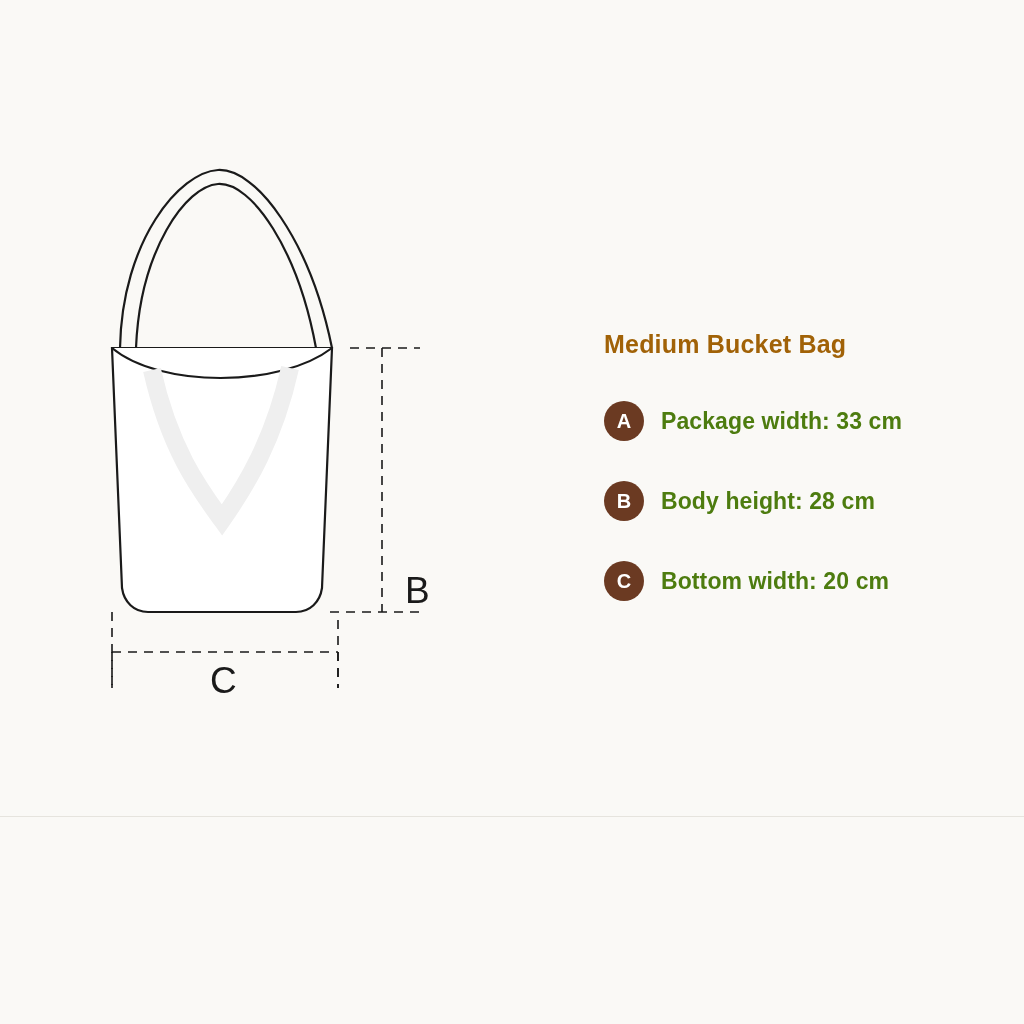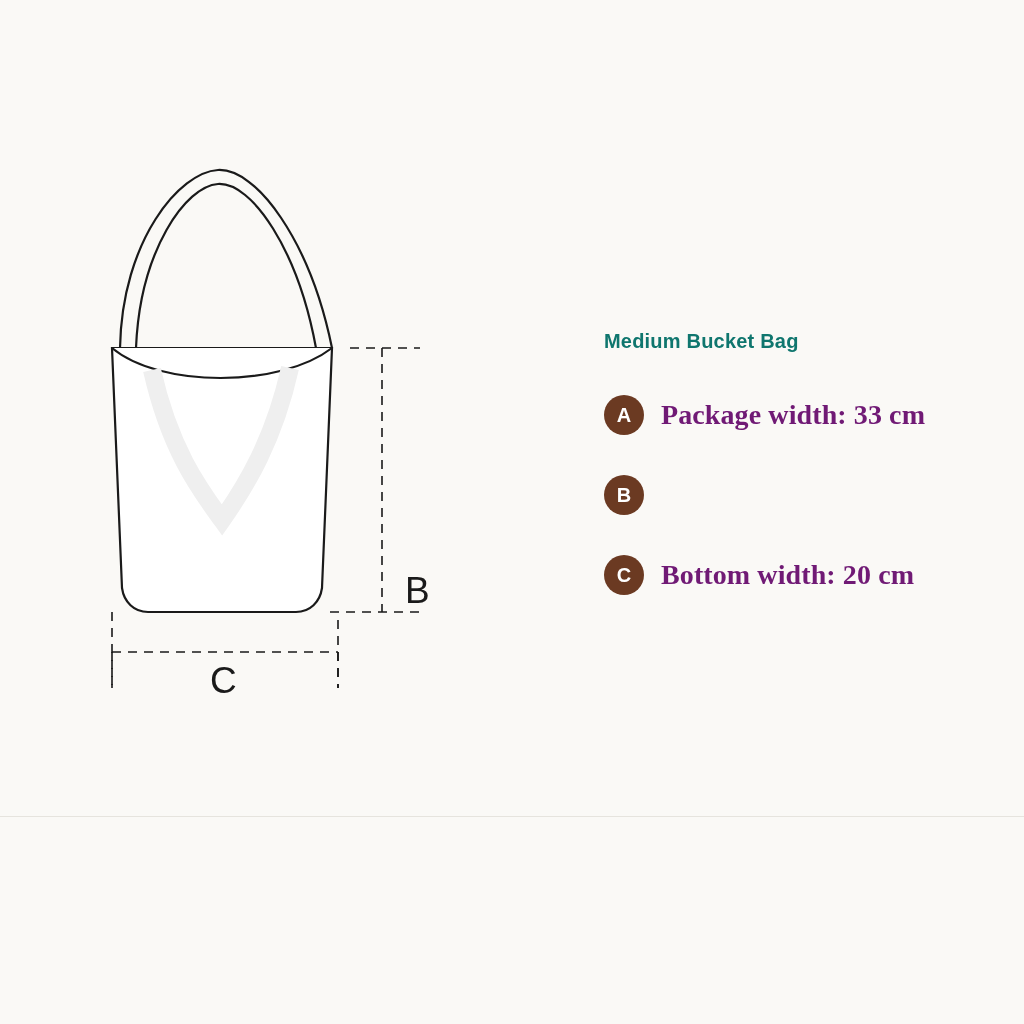--- a/index.html
+++ b/index.html
@@ -56,23 +56,23 @@
     top: 540px;
   }
   
   #legend {
     position: absolute;
     left: 604px;
     top: 330px;
     width: 400px;
   }
   #legend-title {
-    font-size: 20px;
+    font-size: 25px;
     font-weight: bold;
-    color: #0f766e;
+    color: #a16207;
     letter-spacing: 0.2px;
     margin-bottom: 42px;
   }
   .legend-row {
     display: flex;
     align-items: center;
     margin-bottom: 40px;
   }
   .legend-badge {
     width: 40px;
@@ -82,26 +82,25 @@
     color: #ffffff;
     font-size: 20px;
     font-weight: bold;
     display: flex;
     align-items: center;
     justify-content: center;
     flex: 0 0 auto;
     margin-right: 17px;
   }
   .legend-text {
-    font-size: 28px;
+    font-size: 23px;
     font-weight: bold;
-    color: #701a75;
+    color: #4d7c0f;
     white-space: nowrap;
     letter-spacing: 0.1px;
-    font-family: Liberation Serif, serif;
   }
 </style>
 </head>
 <body>
 
 <div id="page">
 
   <div class="hr-divider"></div>
 
   <div id="diagram">
@@ -141,20 +140,21 @@
   <div id="legend">
     <div id="legend-title">Medium Bucket Bag</div>
 
     <div class="legend-row">
       <div class="legend-badge">A</div>
       <div class="legend-text">Package width: 33 cm</div>
     </div>
 
     <div class="legend-row">
       <div class="legend-badge">B</div>
+      <div class="legend-text">Body height: 28 cm</div>
     </div>
 
     <div class="legend-row">
       <div class="legend-badge">C</div>
       <div class="legend-text">Bottom width: 20 cm</div>
     </div>
   </div>
 
 </div>
 

